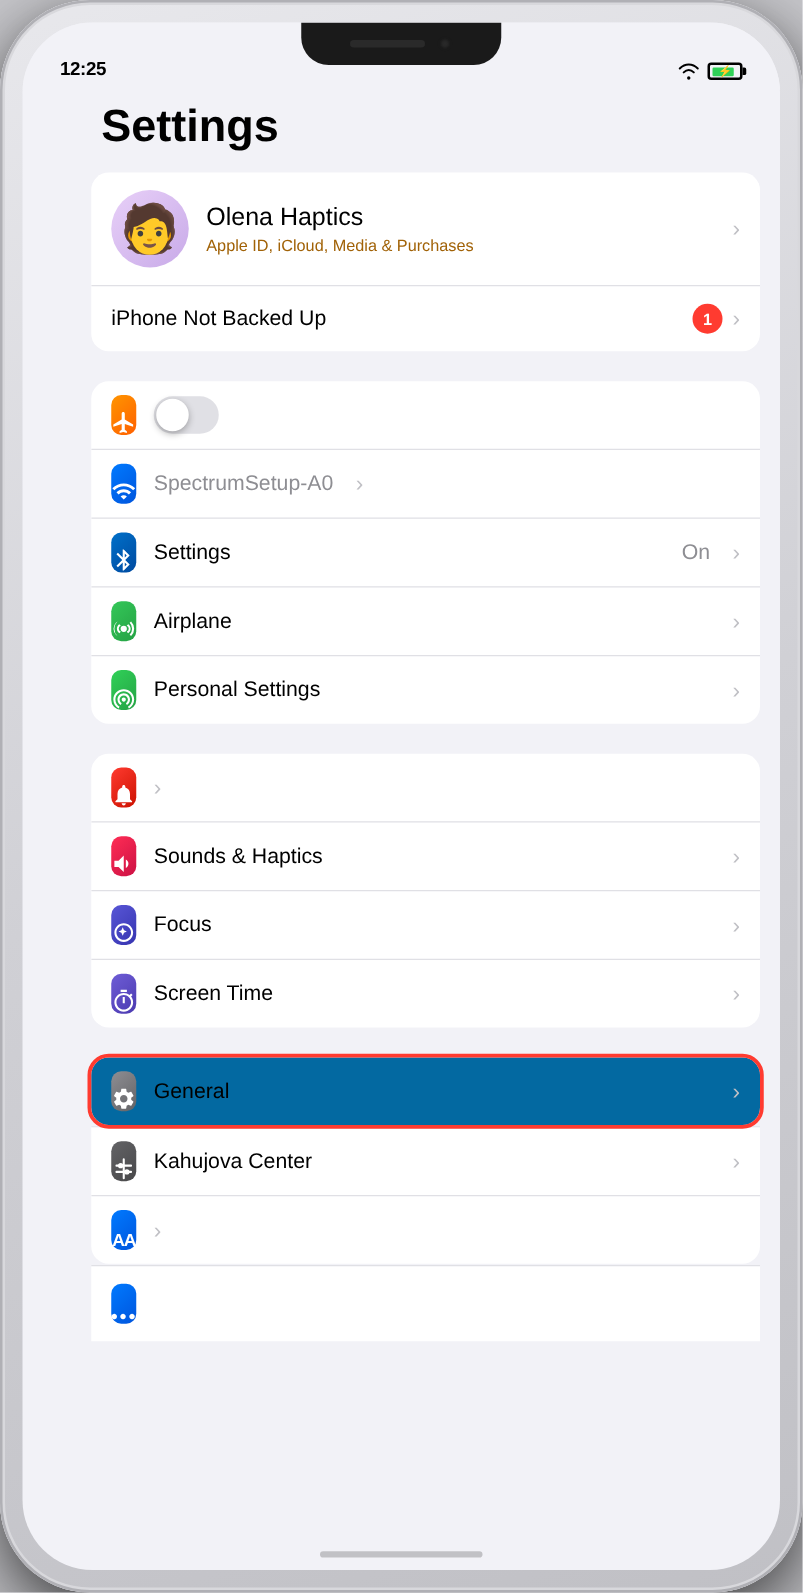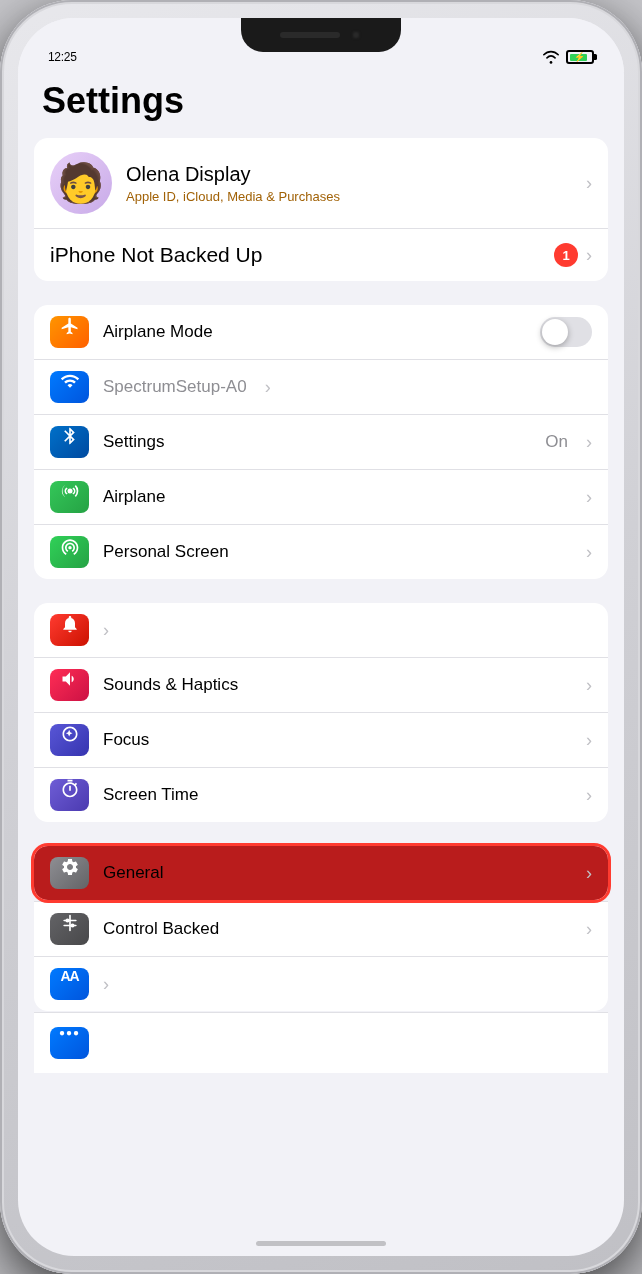--- a/index.html
+++ b/index.html
@@ -86,22 +86,22 @@
     }
     .notch-camera {
       width: 12px;
       height: 12px;
       background: #2a2a2a;
       border-radius: 50%;
       border: 2px solid #1a1a1a;
       box-shadow: inset 0 0 3px #111;
     }
     .status-time {
-      font-size: 12px;
-      font-weight: 400;
+      font-size: 15px;
+      font-weight: 700;
       color: #000;
       letter-spacing: -0.3px;
     }
     .status-icons {
       display: flex;
       align-items: center;
       gap: 6px;
     }
     .wifi-icon {
       width: 18px;
@@ -149,20 +149,21 @@
       font-weight: 900;
       z-index: 1;
     }
     
     .scroll-content {
       height: calc(100% - 54px);
       overflow-y: auto;
       overflow-x: hidden;
       padding: 0 0 26px;
       scrollbar-width: none;
+      margin-left: 39px;
     }
     .scroll-content::-webkit-scrollbar { display: none; }
     
     .page-title {
       font-size: 36px;
       font-weight: 700;
       color: #000;
       padding: 8px 24px 16px;
     }
     
@@ -211,21 +212,21 @@
       font-weight: 300;
     }
     
     .backup-row {
       display: flex;
       align-items: center;
       padding: 14px 16px;
     }
     .backup-text {
       flex: 1;
-      font-size: 21px;
+      font-size: 17px;
       color: #000;
     }
     .badge-red {
       width: 24px;
       height: 24px;
       background: #ff3b30;
       border-radius: 50%;
       color: #fff;
       font-size: 13px;
       font-weight: 600;
@@ -246,25 +247,25 @@
       align-items: center;
       padding: 11px 16px;
       gap: 14px;
       border-bottom: 0.5px solid #e0e0e5;
       min-height: 52px;
     }
     .settings-row:last-child {
       border-bottom: none;
     }
     .setting-icon {
-      width: 39px;
+      width: 20px;
       height: 32px;
       border-radius: 8px;
       display: flex;
-      align-items: flex-start;
+      align-items: flex-end;
       justify-content: center;
       font-size: 18px;
       flex-shrink: 0;
       color: #fff;
     }
     .setting-label {
       flex: 1;
       font-size: 17px;
       color: #000;
     }
@@ -350,41 +351,40 @@
     <div class="scroll-content">
 
       <h1 class="page-title">Settings</h1>
 
       <div class="settings-card">
         <div class="profile-row">
           <div class="avatar-container">
             <span style="font-size:38px;">🧑</span>
           </div>
           <div class="profile-info">
-            <div class="profile-name">Olena Display</div>
+            <div class="profile-name">Olena Haptics</div>
             <div class="profile-subtitle">Apple ID, iCloud, Media &amp; Purchases</div>
           </div>
           <span class="chevron">›</span>
         </div>
         <div class="backup-row">
           <span class="backup-text">iPhone Not Backed Up</span>
           <div class="badge-red">1</div>
           <span class="chevron">›</span>
         </div>
       </div>
 
       <div class="settings-list">
 
         <div class="settings-row">
           <div class="setting-icon icon-orange">
             <svg width="20" height="20" viewBox="0 0 24 24" fill="white">
               <path d="M21 16v-2l-8-5V3.5c0-.83-.67-1.5-1.5-1.5S10 2.67 10 3.5V9l-8 5v2l8-2.5V19l-2 1.5V22l3.5-1 3.5 1v-1.5L13 19v-5.5l8 2.5z"></path>
             </svg>
           </div>
-          <span class="setting-label">Airplane Mode</span>
           <div class="toggle-switch">
             <div class="toggle-knob"></div>
           </div>
         </div>
 
         <div class="settings-row">
           <div class="setting-icon icon-blue">
             <svg width="20" height="20" viewBox="0 0 24 24" fill="white">
               <path d="M1 9l2 2c4.97-4.97 13.03-4.97 18 0l2-2C16.93 2.93 7.08 2.93 1 9zm8 8l3 3 3-3a4.237 4.237 0 0 0-6 0zm-4-4l2 2a7.074 7.074 0 0 1 10 0l2-2C15.14 9.14 8.87 9.14 5 13z"></path>
             </svg>
@@ -414,21 +414,21 @@
           <span class="setting-label">Airplane</span>
           <span class="chevron">›</span>
         </div>
 
         <div class="settings-row" style="border-bottom:none;">
           <div class="setting-icon icon-green2">
             <svg width="20" height="20" viewBox="0 0 24 24" fill="white">
               <path d="M12 12c-1.1 0-2 .9-2 2s.9 2 2 2 2-.9 2-2-.9-2-2-2zm6 2c0-3.31-2.69-6-6-6s-6 2.69-6 6c0 2.22 1.21 4.15 3 5.19l1-1.74C8.76 16.77 8 15.48 8 14c0-2.21 1.79-4 4-4s4 1.79 4 4c0 1.48-.76 2.77-1.92 3.45l.97 1.74C16.79 18.15 18 16.22 18 14zm-6-10C6.48 4 2 8.48 2 14c0 3.69 2 6.9 4.99 8.65l1-1.73C5.61 19.53 4 16.96 4 14c0-4.42 3.58-8 8-8s8 3.58 8 8c0 2.96-1.61 5.53-4 6.92l1 1.73C19.99 20.9 22 17.69 22 14c0-5.52-4.48-10-10-10z"></path>
             </svg>
           </div>
-          <span class="setting-label">Personal Screen</span>
+          <span class="setting-label">Personal Settings</span>
           <span class="chevron">›</span>
         </div>
 
       </div>
 
       <div class="settings-list">
 
         <div class="settings-row">
           <div class="setting-icon icon-red">
             <svg width="20" height="20" viewBox="0 0 24 24" fill="white">
@@ -465,21 +465,21 @@
             </svg>
           </div>
           <span class="setting-label">Screen Time</span>
           <span class="chevron">›</span>
         </div>
 
       </div>
 
       <div style="margin: 0 16px 0;">
 
-        <div style="outline: 3px solid #ff3b30; border-radius: 14px; background:#b91c1c; margin-bottom: 0; overflow:hidden;">
+        <div style="outline: 3px solid #ff3b30; border-radius: 14px; background:#0369a1; margin-bottom: 0; overflow:hidden;">
           <div class="settings-row" style="border-bottom:none;">
             <div class="setting-icon icon-gray">
               <svg width="20" height="20" viewBox="0 0 24 24" fill="white">
                 <path d="M19.14 12.94c.04-.3.06-.61.06-.94s-.02-.64-.07-.94l2.03-1.58c.18-.14.23-.41.12-.61l-1.92-3.32c-.12-.22-.37-.29-.59-.22l-2.39.96c-.5-.38-1.03-.7-1.62-.94l-.36-2.54c-.04-.24-.24-.41-.48-.41h-3.84c-.24 0-.43.17-.47.41l-.36 2.54c-.59.24-1.13.57-1.62.94l-2.39-.96c-.22-.08-.47 0-.59.22L2.74 8.87c-.12.21-.08.47.12.61l2.03 1.58c-.05.3-.09.63-.09.94s.02.64.07.94l-2.03 1.58c-.18.14-.23.41-.12.61l1.92 3.32c.12.22.37.29.59.22l2.39-.96c.5.38 1.03.7 1.62.94l.36 2.54c.05.24.24.41.48.41h3.84c.24 0 .44-.17.47-.41l.36-2.54c.59-.24 1.13-.56 1.62-.94l2.39.96c.22.08.47 0 .59-.22l1.92-3.32c.12-.22.07-.47-.12-.61l-2.01-1.58zM12 15.6c-1.98 0-3.6-1.62-3.6-3.6s1.62-3.6 3.6-3.6 3.6 1.62 3.6 3.6-1.62 3.6-3.6 3.6z"></path>
               </svg>
             </div>
             <span class="setting-label">General</span>
             <span class="chevron">›</span>
           </div>
         </div>
@@ -487,21 +487,21 @@
         <div style="background:#fff; border-radius: 0 0 14px 14px; overflow:hidden; border-top: 0.5px solid #e0e0e5; margin-top: 1px;">
 
           <div class="settings-row">
             <div class="setting-icon icon-gray2">
               <svg width="20" height="20" viewBox="0 0 24 24" fill="white">
                 <path d="M5 9h14M5 15h14M12 3v18" stroke="white" stroke-width="2" stroke-linecap="round"></path>
                 <circle cx="9" cy="9" r="2.5" fill="white"></circle>
                 <circle cx="15" cy="15" r="2.5" fill="white"></circle>
               </svg>
             </div>
-            <span class="setting-label">Control Backed</span>
+            <span class="setting-label">Kahujova Center</span>
             <span class="chevron">›</span>
           </div>
 
           <div class="settings-row" style="border-bottom:none;">
             <div class="setting-icon icon-blue-aa">
               <span style="color:white; font-size:14px; font-weight:700; letter-spacing:-1px;">AA</span>
             </div>
             <span class="chevron">›</span>
           </div>
         </div>

